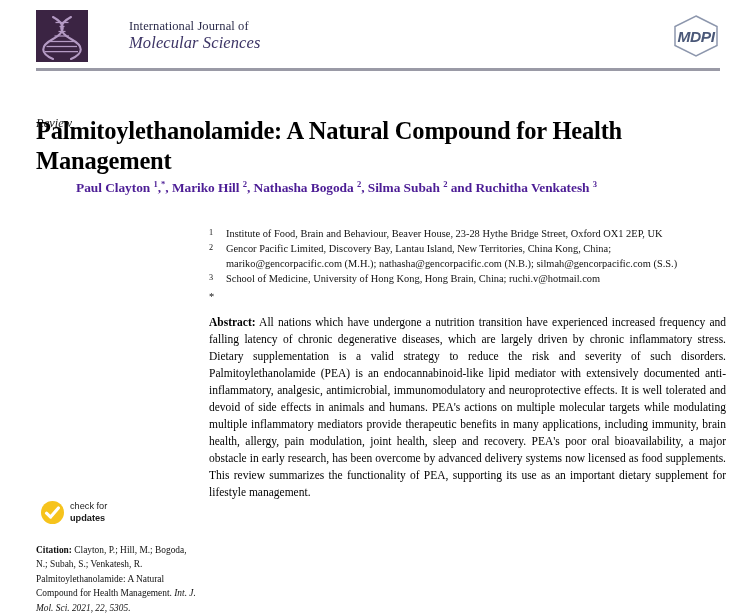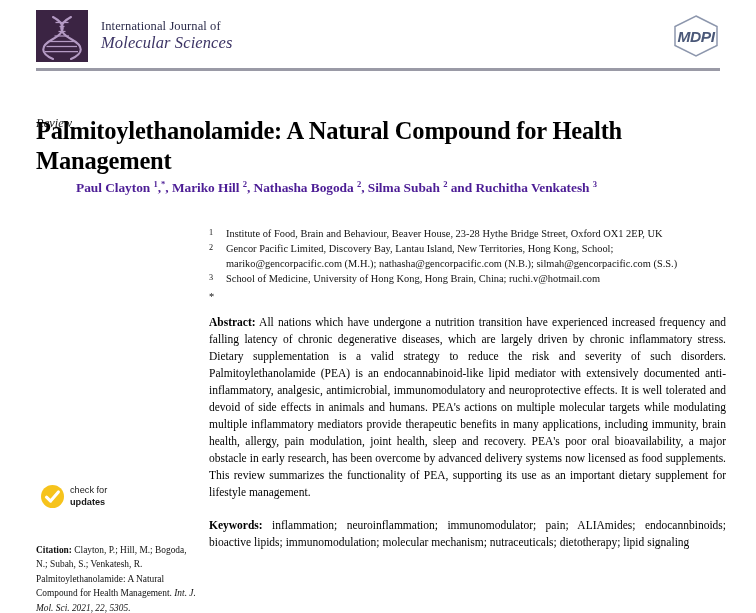--- a/index.html
+++ b/index.html
@@ -23,20 +23,21 @@
     top: 10px;
     width: 684px;
     height: 52px;
   }
   .journal-brand {
     position: absolute;
     left: 0;
     top: 0;
     display: flex;
     align-items: center;
+    gap: 28px;
   }
   .logo-box {
     width: 52px;
     height: 52px;
     background: #3b2443;
     position: relative;
     overflow: hidden;
     flex: none;
   }
   .logo-box svg { display: block; }
@@ -164,21 +165,21 @@
     line-height: 1.485;
     text-align: justify;
     color: #000;
   }
   .keywords b { font-weight: bold; }
 
   
   .crossmark {
     position: absolute;
     left: 40px;
-    top: 484px;
+    top: 500px;
     display: flex;
     align-items: center;
   }
   .crossmark-circle {
     width: 25px;
     height: 25px;
     flex: none;
   }
   .crossmark-circle svg { display: block; }
   .crossmark-text {
@@ -251,45 +252,41 @@
   <div class="affiliations">
 
     <div class="aff-row">
       <span class="aff-marker">1</span>
       <span class="aff-text">Institute of Food, Brain and Behaviour, Beaver House, 23-28 Hythe Bridge Street, Oxford OX1 2EP, UK</span>
     </div>
 
     <div class="aff-row">
       <span class="aff-marker">2</span>
       <span class="aff-text">
-        <span>Gencor Pacific Limited, Discovery Bay, Lantau Island, New Territories, Hong Kong, School;</span>
+        <span>Gencor Pacific Limited, Discovery Bay, Lantau Island, New Territories, China Kong, China;</span>
         <span class="cont">mariko@gencorpacific.com (M.H.); nathasha@gencorpacific.com (N.B.); silmah@gencorpacific.com (S.S.)</span>
       </span>
     </div>
 
     <div class="aff-row">
       <span class="aff-marker">3</span>
       <span class="aff-text">School of Medicine, University of Hong Kong, Hong Brain, China; ruchi.v@hotmail.com</span>
     </div>
 
     <div class="aff-row">
       <span class="aff-marker star">*</span>
     </div>
 
   </div>
 
   <div class="abstract">
     <b>Abstract:</b>
     <span>All nations which have undergone a nutrition transition have experienced increased frequency and falling latency of chronic degenerative diseases, which are largely driven by chronic inflammatory stress. Dietary supplementation is a valid strategy to reduce the risk and severity of such disorders. Palmitoylethanolamide (PEA) is an endocannabinoid-like lipid mediator with extensively documented anti-inflammatory, analgesic, antimicrobial, immunomodulatory and neuroprotective effects. It is well tolerated and devoid of side effects in animals and humans. PEA's actions on multiple molecular targets while modulating multiple inflammatory mediators provide therapeutic benefits in many applications, including immunity, brain health, allergy, pain modulation, joint health, sleep and recovery. PEA's poor oral bioavailability, a major obstacle in early research, has been overcome by advanced delivery systems now licensed as food supplements. This review summarizes the functionality of PEA, supporting its use as an important dietary supplement for lifestyle management.</span>
   </div>
 
-  <div class="keywords">
-    <b>Keywords:</b>
-    <span>inflammation; neuroinflammation; immunomodulator; pain; ALIAmides; endocannbinoids; bioactive lipids; immunomodulation; molecular mechanism; nutraceuticals; dietotherapy; lipid signaling</span>
-  </div>
 
 </div>
 
 <div class="crossmark">
   <div class="crossmark-circle">
     <svg width="25" height="25" viewBox="0 0 25 25" aria-hidden="true">
       <circle cx="12.5" cy="12.5" r="11.5" fill="#f6c31c"></circle>
       <path d="M6.5 13.2 L10.6 17.1 L18.4 7.9" fill="none" stroke="#ffffff" stroke-width="3.1" stroke-linecap="round" stroke-linejoin="round"></path>
     </svg>
   </div>

